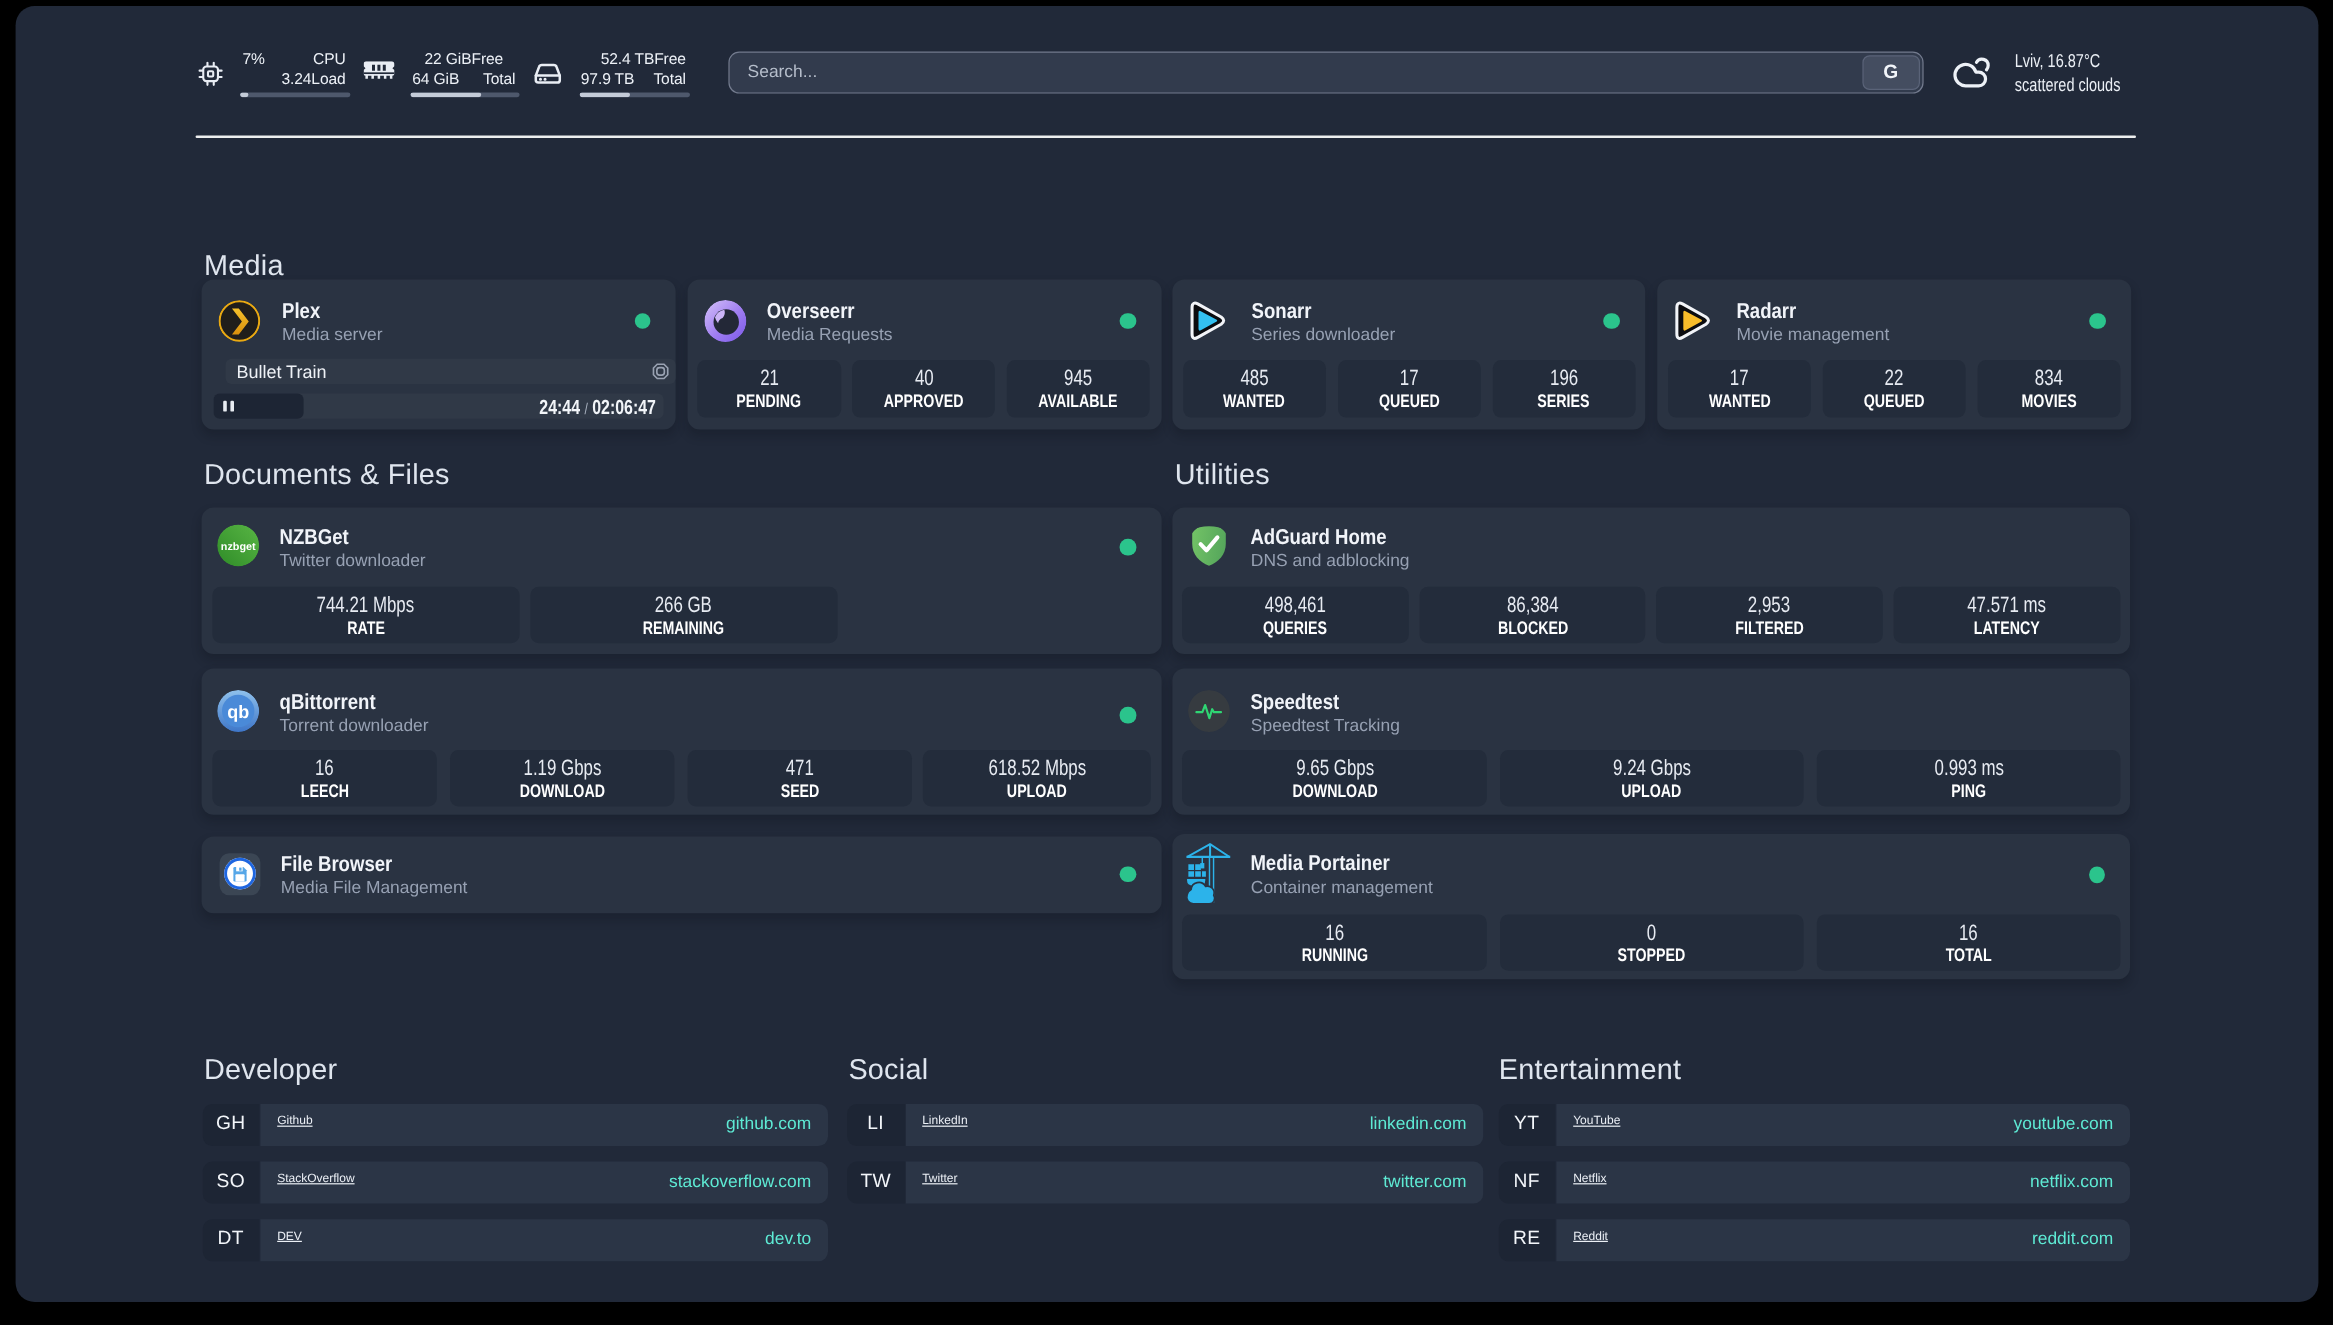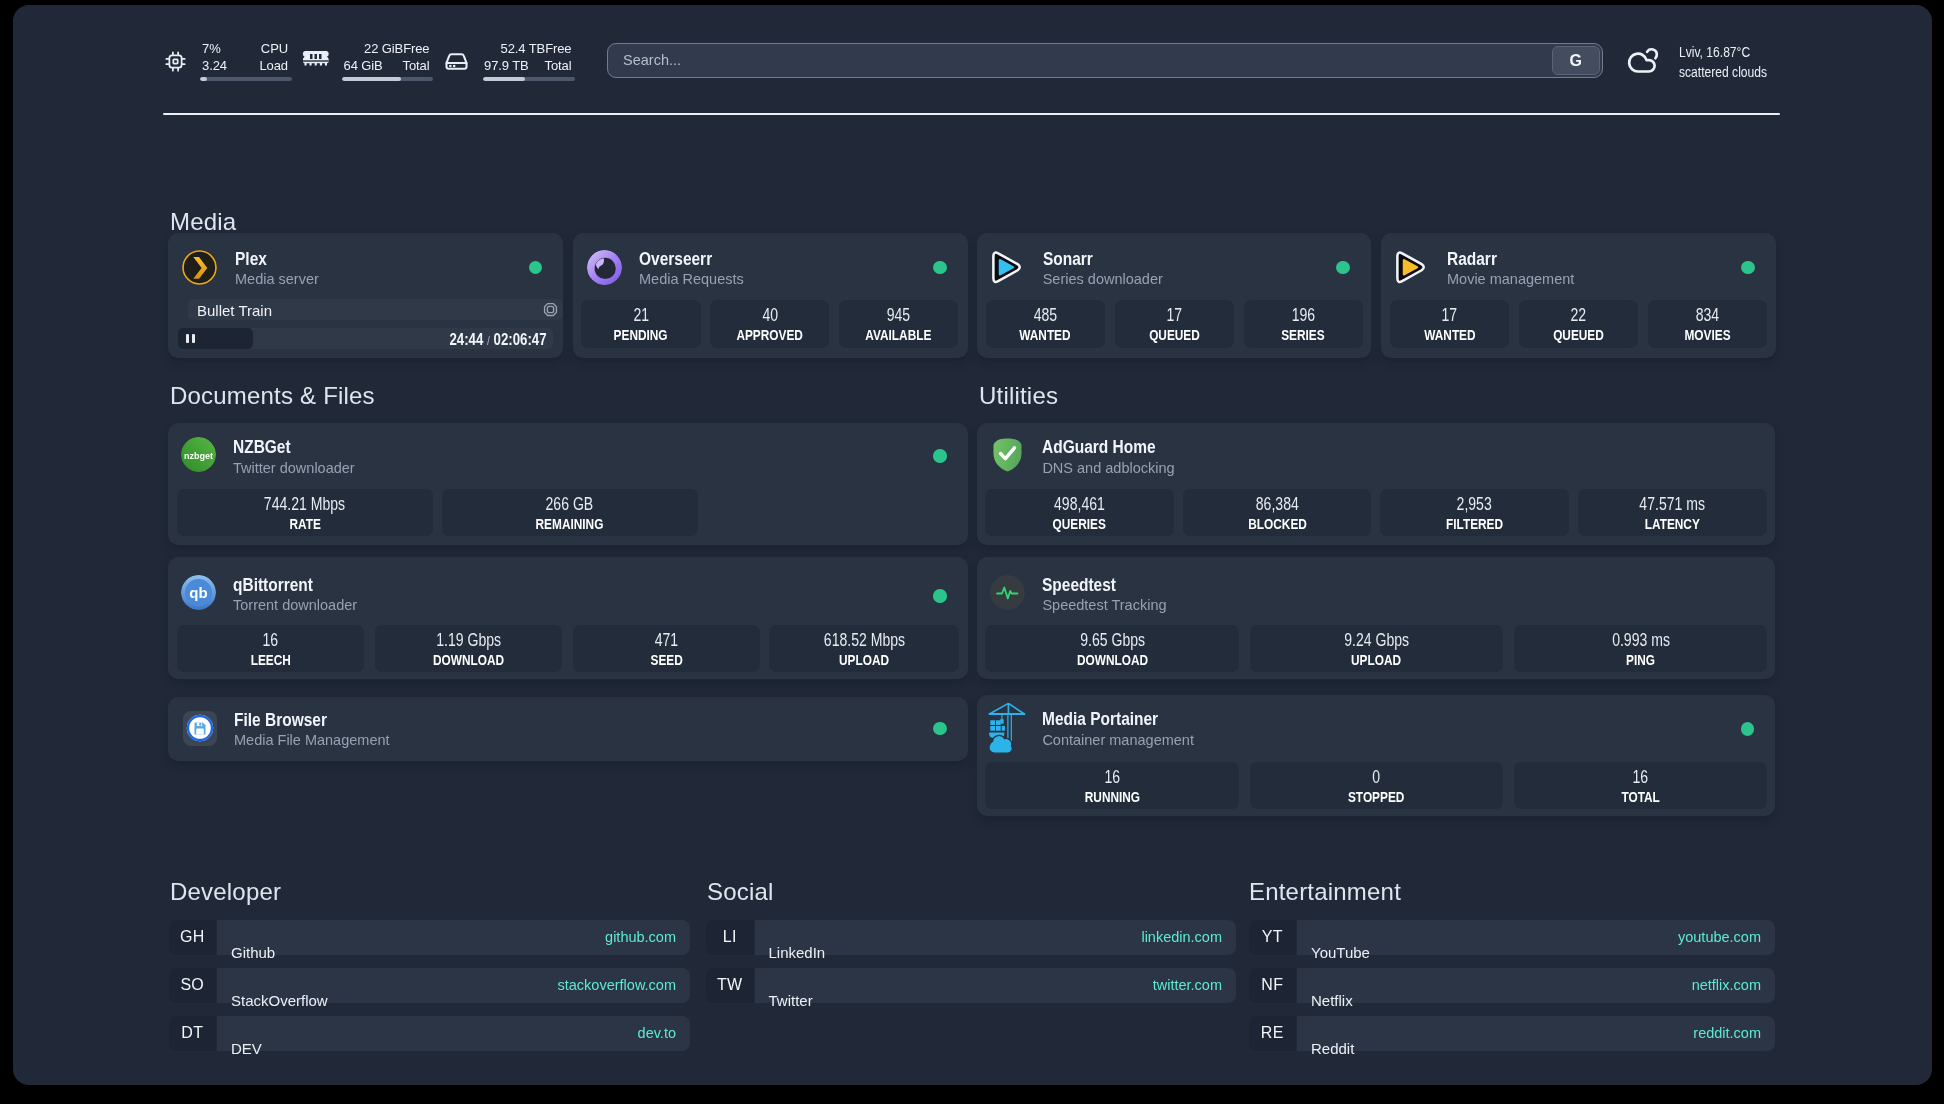--- a/index.html
+++ b/index.html
@@ -29,52 +29,52 @@
   
   .prow { position:absolute; background:#303947; border-radius:5px; }
   .ptext { position:absolute; font-size:15px; color:#EEF1F6; }
   .ptime { position:absolute; font-size:17px; font-weight:700; color:#F2F5F9; transform:scaleX(0.78); transform-origin:right center; white-space:nowrap; }
   .pfill { position:absolute; background:#1D2534; border-radius:5px; }
   .pausebar { position:absolute; width:2.6px; height:9px; background:#E8ECF2; border-radius:1px; }
   
   .bmrow { position:absolute; height:35.5px; }
   .bmabbr { position:absolute; left:0; top:0; bottom:0; width:47.5px; background:#1D2534; border-radius:8px 0 0 8px; display:flex; align-items:center; justify-content:center; color:#F3F6FA; font-size:16px; font-weight:500; letter-spacing:0.3px; }
   .bmpill { position:absolute; left:48.5px; right:0; top:0; bottom:0; background:#2B3546; border-radius:0 8px 8px 0; }
-  .bmname { position:absolute; left:14px; top:24px; font-size:15px; color:#ECF0F6; }
+  .bmname { position:absolute; left:14px; top:9px; font-size:10px; color:#ECF0F6;text-decoration:underline; }
   .bmurl { position:absolute; right:14px; top:9.5px; font-size:14.5px; color:#5eead4; }
 </style>
 </head>
 <body>
 <div class="abs screen"></div>
 
 <svg class="abs" style="left:165px;top:51px" width="21" height="21" viewBox="0 0 24 24" fill="none" stroke="#E9EDF4" stroke-width="2" stroke-linecap="round" stroke-linejoin="round">
   <rect x="5" y="5" width="14" height="14" rx="3"></rect>
     <rect x="9.5" y="9.5" width="5" height="5" rx="1"></rect>
   <path d="M9 1.5v3M15 1.5v3M9 19.5v3M15 19.5v3M1.5 9h3M1.5 15h3M19.5 9h3M19.5 15h3"></path>
 </svg>
 <div class="abs restxt" style="left:202px;top:41px;width:86px">
   <div style="display:flex;justify-content:space-between">
       <span>7%</span>
       <span>CPU</span>
     </div>
-  <div style="display:flex;justify-content:space-between">
+  <div style="display:flex;justify-content:flex-end">
       <span>3.24</span>
       <span>Load</span>
     </div>
 </div>
 <div class="abs bar" style="left:199.5px;top:77px;width:92px">
     <i style="width:8%"></i>
   </div>
 
 <svg class="abs" style="left:303px;top:51px" width="26" height="19" viewBox="0 0 26 19" fill="#E9EDF4">
   <path d="M2.2 0 C1 0 0 1 0 2.2 L0 4.2 L1.6 5.8 L0 7.4 L0 10.4 C0 11.3 0.6 12 1.5 12.2 L1.5 14.6 L3.6 14.6 L3.6 12.2 L6.5 12.2 L6.5 14.6 L8.6 14.6 L8.6 12.2 L11.7 12.2 L11.7 14.6 L13.8 14.6 L13.8 12.2 L16.9 12.2 L16.9 14.6 L19 14.6 L19 12.2 L21.9 12.2 L21.9 14.6 L24 14.6 L24 12.2 C24.9 12 25.6 11.3 25.6 10.4 L25.6 7.4 L24 5.8 L25.6 4.2 L25.6 2.2 C25.6 1 24.6 0 23.4 0 Z M7 3 L9.5 3 L9.5 8 L7 8 Z M11.5 3 L14 3 L14 8 L11.5 8 Z M16 3 L18.5 3 L18.5 8 L16 8 Z" fill-rule="evenodd"></path>
   <rect x="0" y="9.3" width="25.6" height="1.4" fill="#212939"></rect>
 </svg>
 <div class="abs restxt" style="left:343.5px;top:41px;width:86px">
-  <div style="display:flex;justify-content:flex-end">
+  <div style="display:flex;justify-content:center">
       <span>22 GiB</span>
       <span>Free</span>
     </div>
   <div style="display:flex;justify-content:space-between">
       <span>64 GiB</span>
       <span>Total</span>
     </div>
 </div>
 <div class="abs bar" style="left:341.5px;top:77px;width:91px">
     <i style="width:65%"></i>

